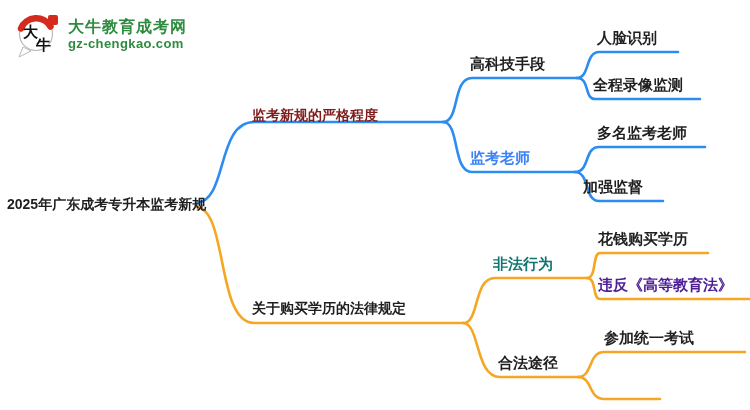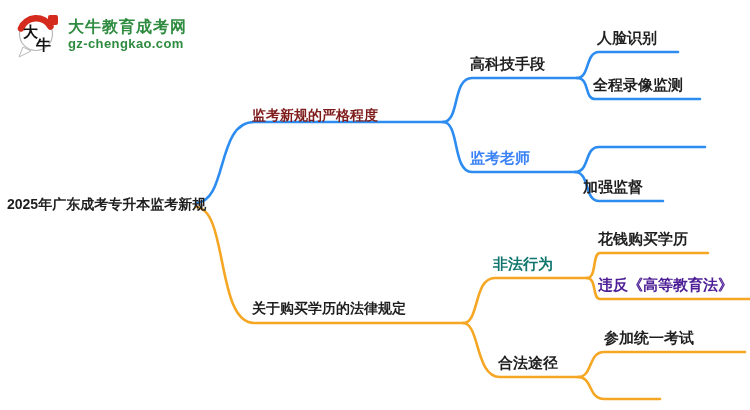--- a/index.html
+++ b/index.html
@@ -53,20 +53,21 @@
 
   <div class="node fs14 root-node" style="left: 7px; top: 196px; color: rgb(31, 31, 31);">2025年广东成考专升本监考新规</div>
 
   <div class="node fs14" style="left: 252px; top: 99px; width: 191px; color: #7f1d1d; margin-top: 8px;">监考新规的严格程度</div>
 
   <div class="node fs15" style="left: 470px; top: 55px; width: 107px; color: rgb(31, 31, 31);">高科技手段</div>
   <div class="node fs15" style="left: 597px; top: 29px; width: 81px; color: rgb(31, 31, 31);">人脸识别</div>
   <div class="node fs15" style="left: 593px; top: 76px; width: 107px; color: rgb(31, 31, 31);">全程录像监测</div>
 
   <div class="node fs15" style="left: 470px; top: 149px; width: 105px; color: #3b82f6;">监考老师</div>
+  <div class="node fs15" style="left: 597px; top: 124px; width: 108px; color: rgb(31, 31, 31);">多名监考老师</div>
   <div class="node fs15" style="left: 583px; top: 178px; width: 90px; color: rgb(31, 31, 31);">加强监督</div>
 
   <div class="node fs14" style="left: 252px; top: 300px; width: 211px; color: rgb(31, 31, 31);">关于购买学历的法律规定</div>
 
   <div class="node fs15" style="left: 493px; top: 255px; width: 94px; color: #0f766e;">非法行为</div>
   <div class="node fs15" style="left: 598px; top: 230px; width: 110px; color: rgb(31, 31, 31);">花钱购买学历</div>
   <div class="node fs15" style="left: 598px; top: 276px; width: 152px; color: #4c1d95;">违反《高等教育法》</div>
 
   <div class="node fs15" style="left: 498px; top: 354px; width: 80px; color: rgb(31, 31, 31);">合法途径</div>
   <div class="node fs15" style="left: 604px; top: 329px; width: 141px; color: rgb(31, 31, 31);">参加统一考试</div>

